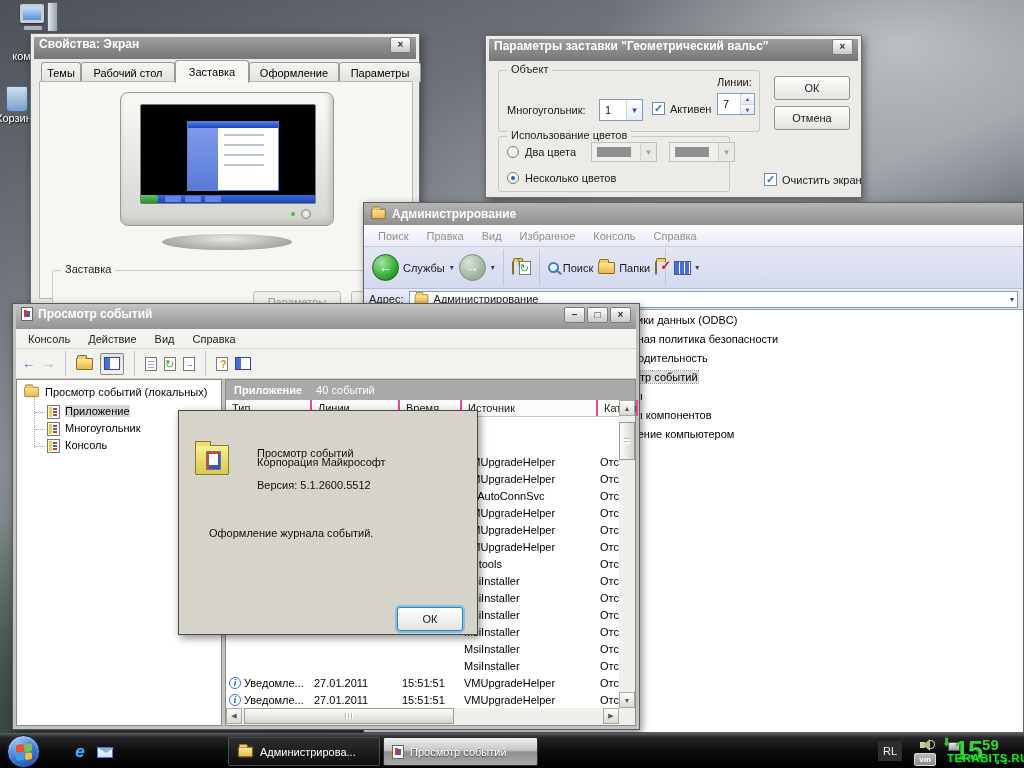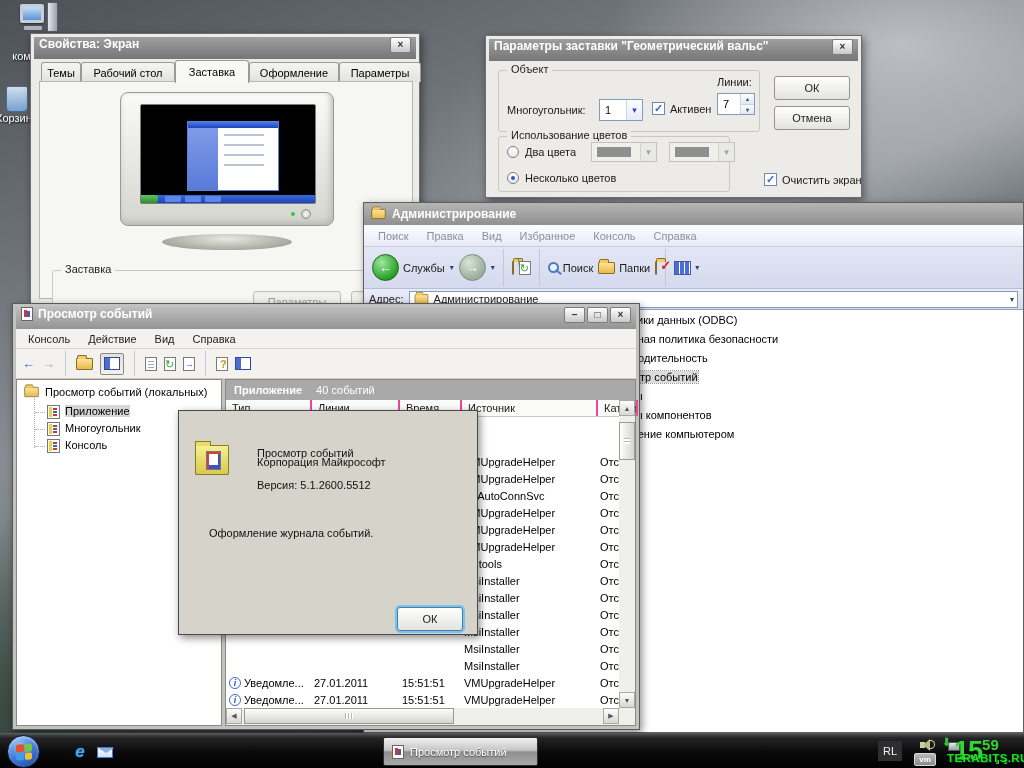--- a/index.html
+++ b/index.html
@@ -603,20 +603,24 @@
         <i class="f2"></i>
         <i class="f3"></i>
         <i class="f4"></i>
       </span>
   </div>
   <div class="ql" id="ie-ico">e</div>
   <div class="ql" id="oe-ico">
       <span class="env"></span>
     </div>
   <div id="tb-tasks" style="position:absolute;inset:0">
+      <div class="task" style="left: 228px; width: 152px;">
+        <div class="fold mini"></div>
+        <div class="task-label">Администрирова...</div>
+      </div>
       <div class="task act" style="left: 383px; width: 155px;">
         <div class="ev-ico"></div>
         <div class="task-label">Просмотр событий</div>
       </div>
     </div>
   <div id="tray" style="left:1024px">
     <div id="lang">RL</div>
     <div id="vmtray">vm</div>
     <div id="spk">
         <span class="bx"></span>

